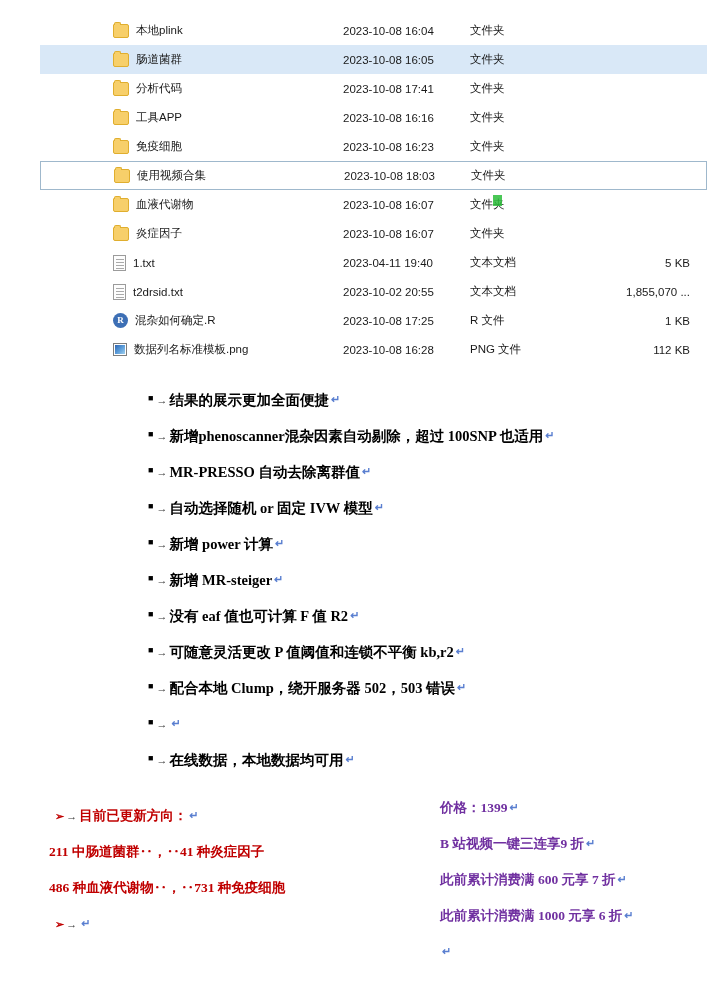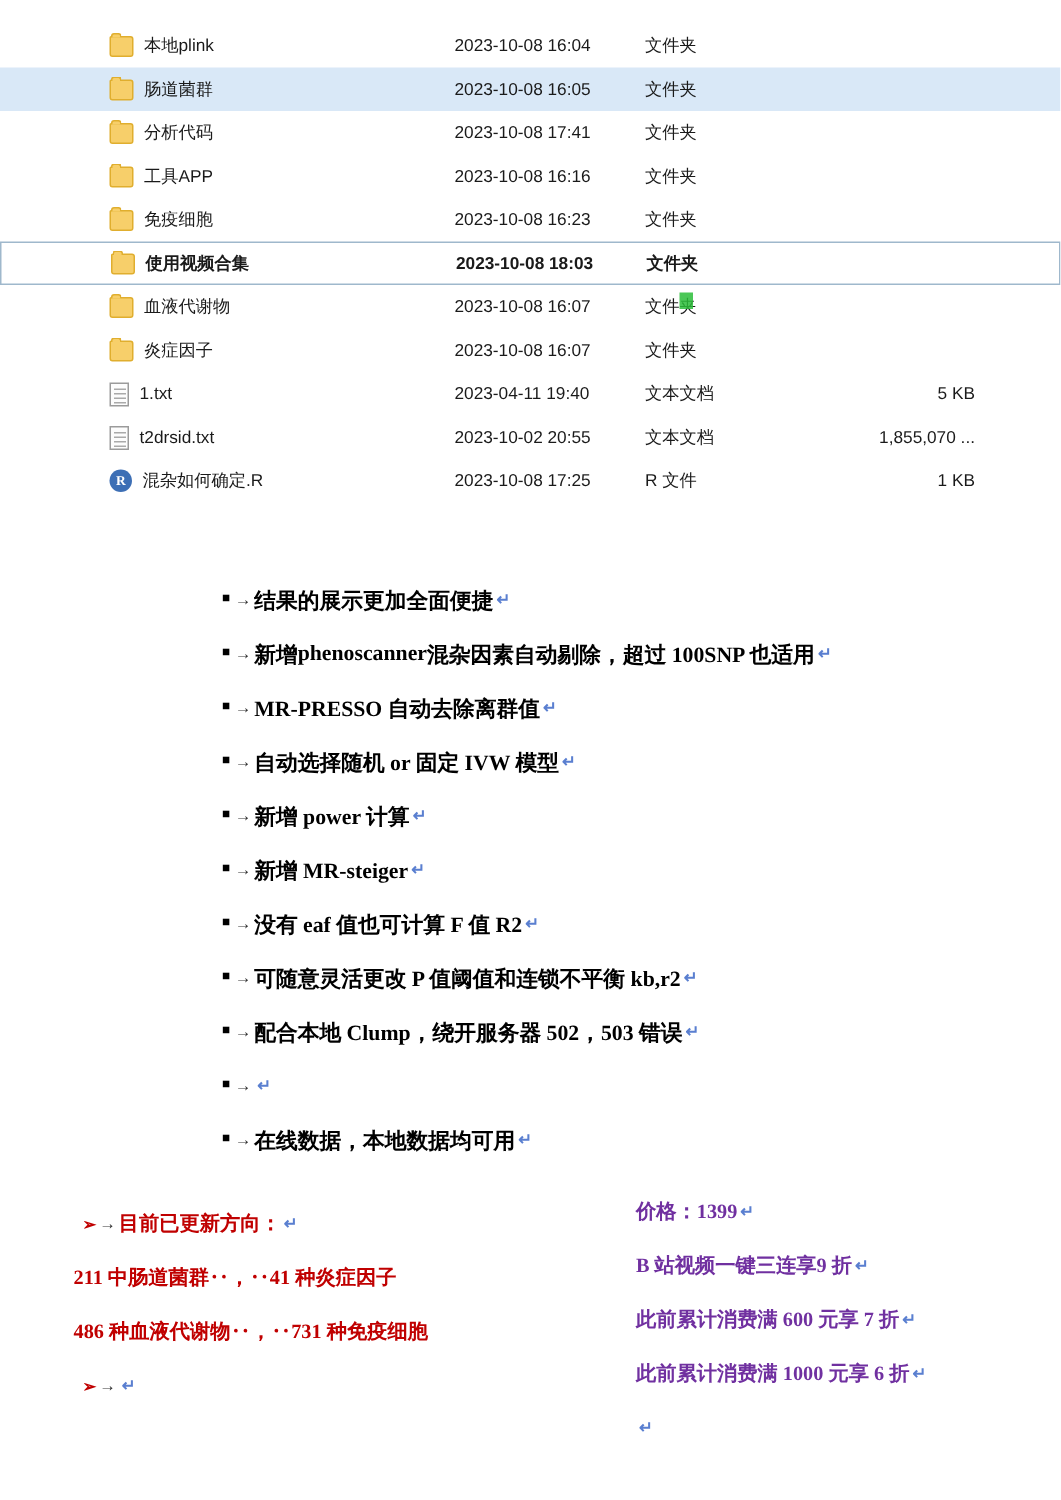--- a/index.html
+++ b/index.html
@@ -23,28 +23,28 @@
     top: 16px;
     width: 707px;
   }
   .file-row {
     position: relative;
     height: 29px;
     display: flex;
     align-items: center;
     font-size: 11.5px;
     color: #1a1a1a;
+    margin-left: 40px;
   }
   .file-row.selected {
     background: #d9e8f7;
   }
   .file-row.outlined {
     border: 1px solid #9fb8cc;
     box-sizing: border-box;
-    font-weight: bold;
   }
   .cell-name {
     position: absolute;
     left: 73px;
     display: flex;
     align-items: center;
     gap: 7px;
     white-space: nowrap;
   }
   .cell-date {
@@ -213,20 +213,21 @@
     font-family: "Liberation Serif", serif;
     color: #7030a0;
     font-weight: bold;
     font-size: 13.5px;
   }
   .purple-row {
     height: 36px;
     display: flex;
     align-items: center;
     white-space: nowrap;
+    margin-left: 16px;
   }
 </style>
 </head>
 <body>
 
 <div class="filelist">
 
   <div class="file-row">
     <span class="cell-name">
       <span class="ico ico-folder"></span>
@@ -331,20 +332,29 @@
   <div class="file-row">
     <span class="cell-name">
       <span class="ico ico-r">R</span>
       <span>混杂如何确定.R</span>
     </span>
     <span class="cell-date">2023-10-08 17:25</span>
     <span class="cell-type">R 文件</span>
     <span class="cell-size">1 KB</span>
   </div>
 
+  <div class="file-row">
+    <span class="cell-name">
+      <span class="ico ico-png"></span>
+      <span>数据列名标准模板.png</span>
+    </span>
+    <span class="cell-date">2023-10-08 16:28</span>
+    <span class="cell-type">PNG 文件</span>
+    <span class="cell-size">112 KB</span>
+  </div>
 </div>
 
 <div class="bullets">
 
   <div class="bullet-row">
     <span class="bullet-mark">■</span>
     <span class="arrow">→</span>
     <span>结果的展示更加全面便捷</span>
     <span class="pilcrow">↵</span>
   </div>

